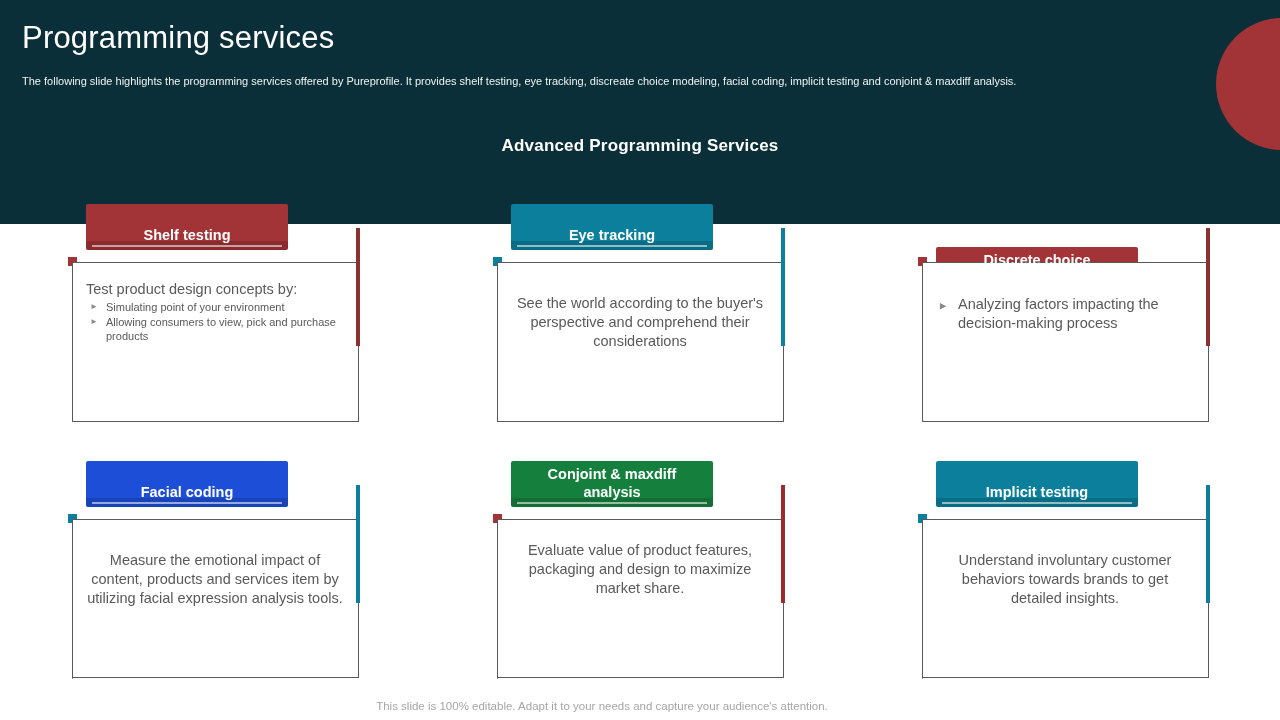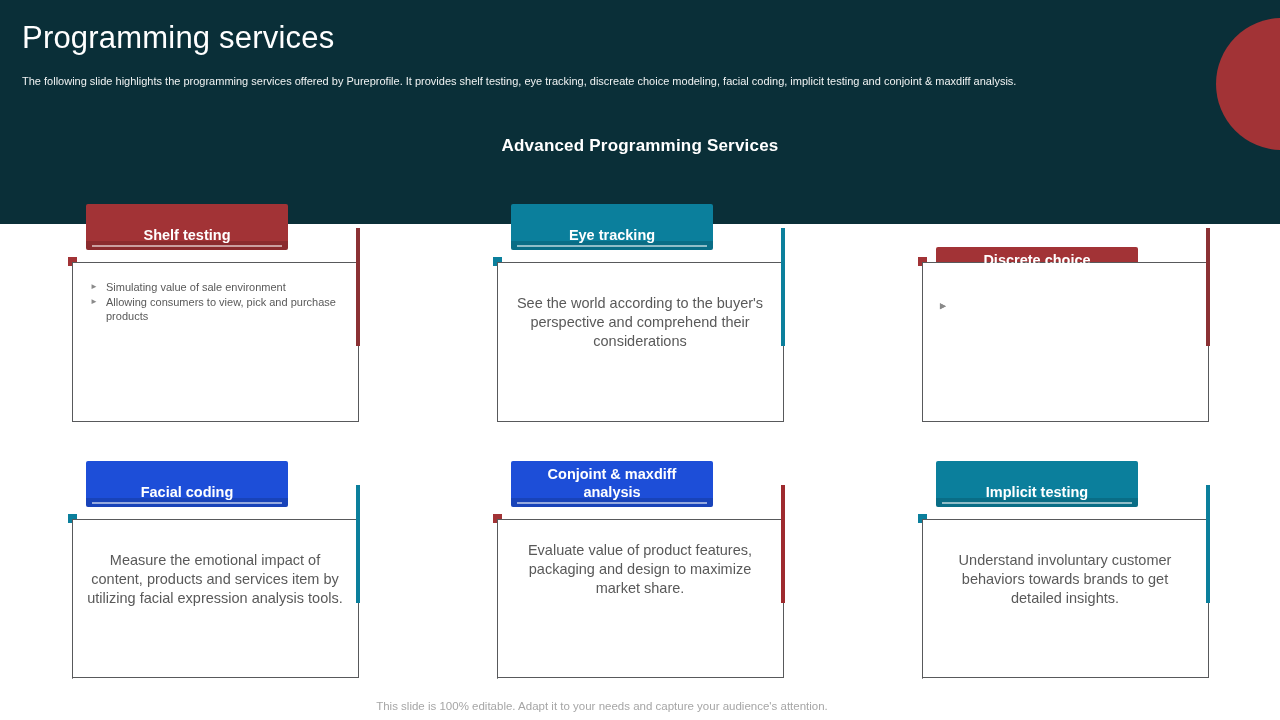--- a/index.html
+++ b/index.html
@@ -230,22 +230,23 @@
     <div class="card-pill" style="background:#a23336;">
       <span class="pill-label">Shelf testing</span>
       <span class="pill-shade"></span>
       <span class="pill-underline"></span>
     </div>
     <div class="card-marker" style="background:#a23336;"></div>
     <div class="card-stem"></div>
     <div class="card-box"></div>
     <div class="card-sidebar" style="background:#8b3134;"></div>
     <div class="card-body" style="top:76px;">
+      <span class="lead">Test product design concepts by:</span>
       <ul class="bullets small">
-        <li><span class="tri">►</span><span>Simulating value of sale environment</span></li>
+        <li><span class="tri">►</span><span>Simulating point of your environment</span></li>
         <li><span class="tri">►</span><span>Allowing consumers to view, pick and purchase products</span></li>
       </ul>
     </div>
   </div>
 
   <div class="card" style="left:485px; top:204px;">
     <div class="card-pill" style="background:#0b7f9c;">
       <span class="pill-label">Eye tracking</span>
       <span class="pill-shade"></span>
       <span class="pill-underline"></span>
@@ -263,40 +264,40 @@
       <span class="pill-shade"></span>
       <span class="pill-underline"></span>
     </div>
     <div class="card-marker" style="background:#a23336;"></div>
     <div class="card-stem"></div>
     <div class="card-box"></div>
     <div class="card-sidebar" style="background:#8b3134;"></div>
     <div class="card-body" style="top:90px;">
       <ul class="bullets large">
         <li><span class="tri">►</span></li>
-        <li><span class="tri">►</span></li>
+        <li><span class="tri">►</span><span>Analyzing factors impacting the decision-making process</span></li>
       </ul>
     </div>
   </div>
 
   <div class="card" style="left:60px; top:461px;">
     <div class="card-pill" style="background:#1d4ed8;">
       <span class="pill-label">Facial coding</span>
       <span class="pill-shade"></span>
       <span class="pill-underline"></span>
     </div>
     <div class="card-marker" style="background:#0b7f9c;"></div>
     <div class="card-stem"></div>
     <div class="card-box" style="height:159px;"></div>
     <div class="card-sidebar" style="background:#0b7f9c;"></div>
     <div class="card-body centered" style="top:90px;">Measure the emotional impact of content, products and services item by utilizing facial expression analysis tools.</div>
   </div>
 
   <div class="card" style="left:485px; top:461px;">
-    <div class="card-pill" style="background:#1d4ed8;">
+    <div class="card-pill" style="background:#15803d;">
       <span class="pill-label">Conjoint &amp; maxdiff analysis</span>
       <span class="pill-shade"></span>
       <span class="pill-underline"></span>
     </div>
     <div class="card-marker" style="background:#a23336;"></div>
     <div class="card-stem"></div>
     <div class="card-box" style="height:159px;"></div>
     <div class="card-sidebar" style="background:#9e2a2e;"></div>
     <div class="card-body centered" style="top:80px;">Evaluate value of product features, packaging and design to maximize market share.</div>
   </div>

